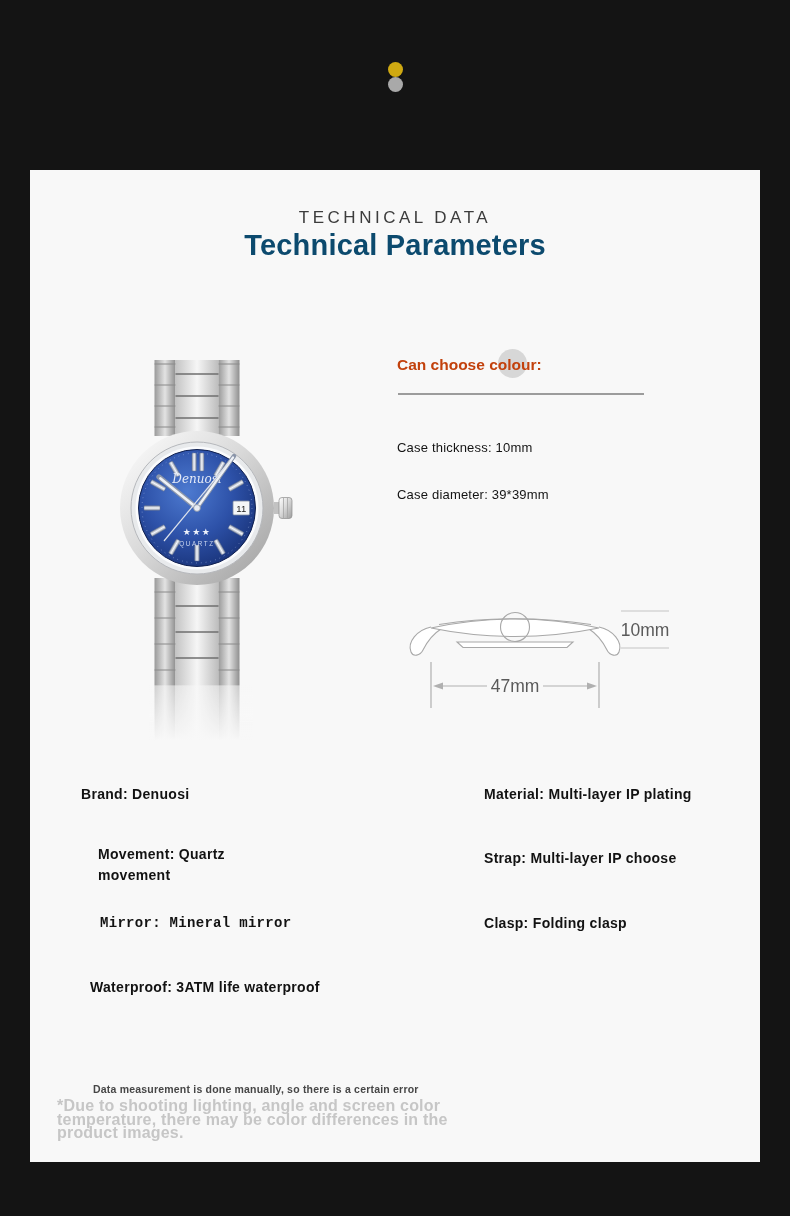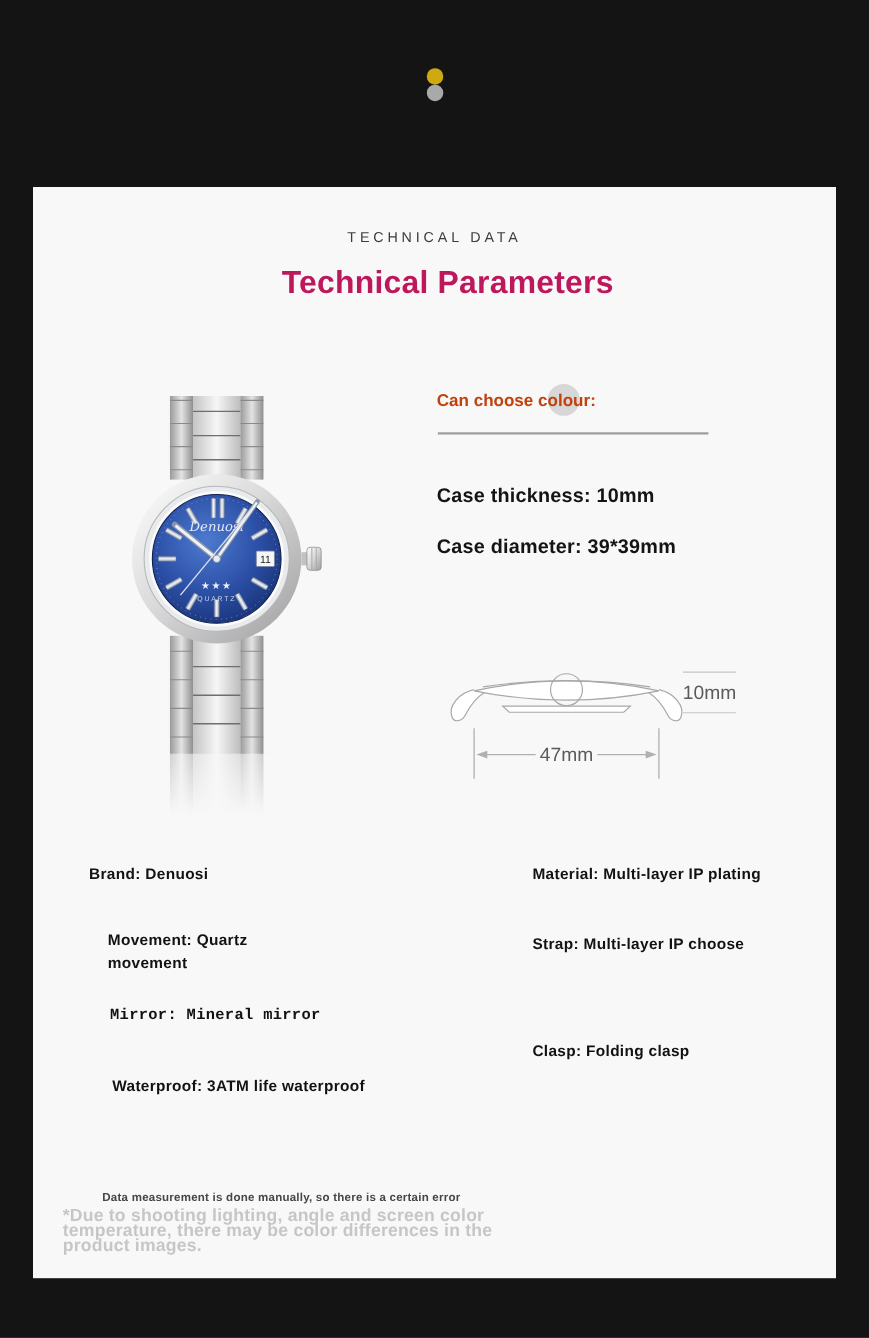--- a/index.html
+++ b/index.html
@@ -3,43 +3,43 @@
 <meta charset="utf-8">
 <style>
   html,body{margin:0;padding:0;background:#141414;}
   .page{position:relative;width:790px;height:1216px;background:#141414;overflow:hidden;
         font-family:"Liberation Sans",sans-serif;}
   .dot{position:absolute;border-radius:50%;}
   .dot-gold{left:388px;top:62px;width:15px;height:15px;background:#cfa912;}
   .dot-silver{left:388px;top:77px;width:15px;height:15px;background:#a9a9a9;}
   .card{position:absolute;left:30px;top:170px;width:730px;height:992px;background:#f8f8f8;}
   .eyebrow{position:absolute;top:38px;left:0;width:100%;text-align:center;
-           font-size:13px;letter-spacing:3.5px;color:#3c3c3c;font-weight:400;}
-  .title{position:absolute;top:59px;left:0;width:100%;text-align:center;margin:12px;
-         font-size:29px;font-weight:700;color:#be185d;letter-spacing:0.2px;}
+           font-size:17px;letter-spacing:3.5px;color:#3c3c3c;font-weight:400;}
+  .title{position:absolute;top:59px;left:0;width:100%;text-align:center;margin:0;
+         font-size:29px;font-weight:700;color:#0c4a6e;letter-spacing:0.2px;}
   .watch-svg{position:absolute;left:69px;top:186px;width:200px;height:392px;}
   .swatch{position:absolute;left:468px;top:179px;width:29px;height:29px;border-radius:50%;
           background:#d7d7d7;z-index:0;}
   .color-label{position:absolute;left:367px;top:186px;font-size:15.5px;font-weight:700;
                color:#c2410c;z-index:1;}
   .underline{position:absolute;left:368px;top:223px;width:246px;height:2px;background:#9c9c9c;}
-  .pspec{position:absolute;left:367px;font-size:18px;font-weight:700;color:#141414;
+  .pspec{position:absolute;left:367px;font-size:13px;font-weight:400;color:#141414;
          letter-spacing:0.2px;}
   .ps0{top:270px;}.ps1{top:317px;}.ps2{top:363px;left:366px;}
   .dim-svg{position:absolute;left:365px;top:428px;width:285px;height:118px;}
   .dim-svg text, .watch-svg .uitext{font-family:"Liberation Sans",sans-serif;}
   .gspec{position:absolute;font-size:14px;font-weight:700;color:#121212;
          letter-spacing:0.3px;line-height:21px;}
   .gl0{left:51px;top:614px;}
   .gl1{left:68px;top:674px;width:180px;}
   .gl2{left:70px;top:743px;font-family:Liberation Mono, monospace;}
-  .gl3{left:72px;top:807px;text-align:right;}
+  .gl3{left:60px;top:807px;text-align:right;}
   .gr0{left:454px;top:614px;}
   .gr1{left:454px;top:678px;}
-  .gr2{left:454px;top:743px;margin-top:32px;}
+  .gr2{left:454px;top:743px;}
   .foot1{position:absolute;left:27px;top:913px;font-size:10.5px;font-weight:700;
          color:#464646;letter-spacing:0.2px;padding-left:36px;}
   .foot2{position:absolute;left:27px;top:929px;width:420px;font-size:16px;font-weight:700;
          color:#c6c6c6;letter-spacing:0.2px;line-height:13.5px;}
 </style>
 </head>
 <body>
 
 <div class="page">
 

